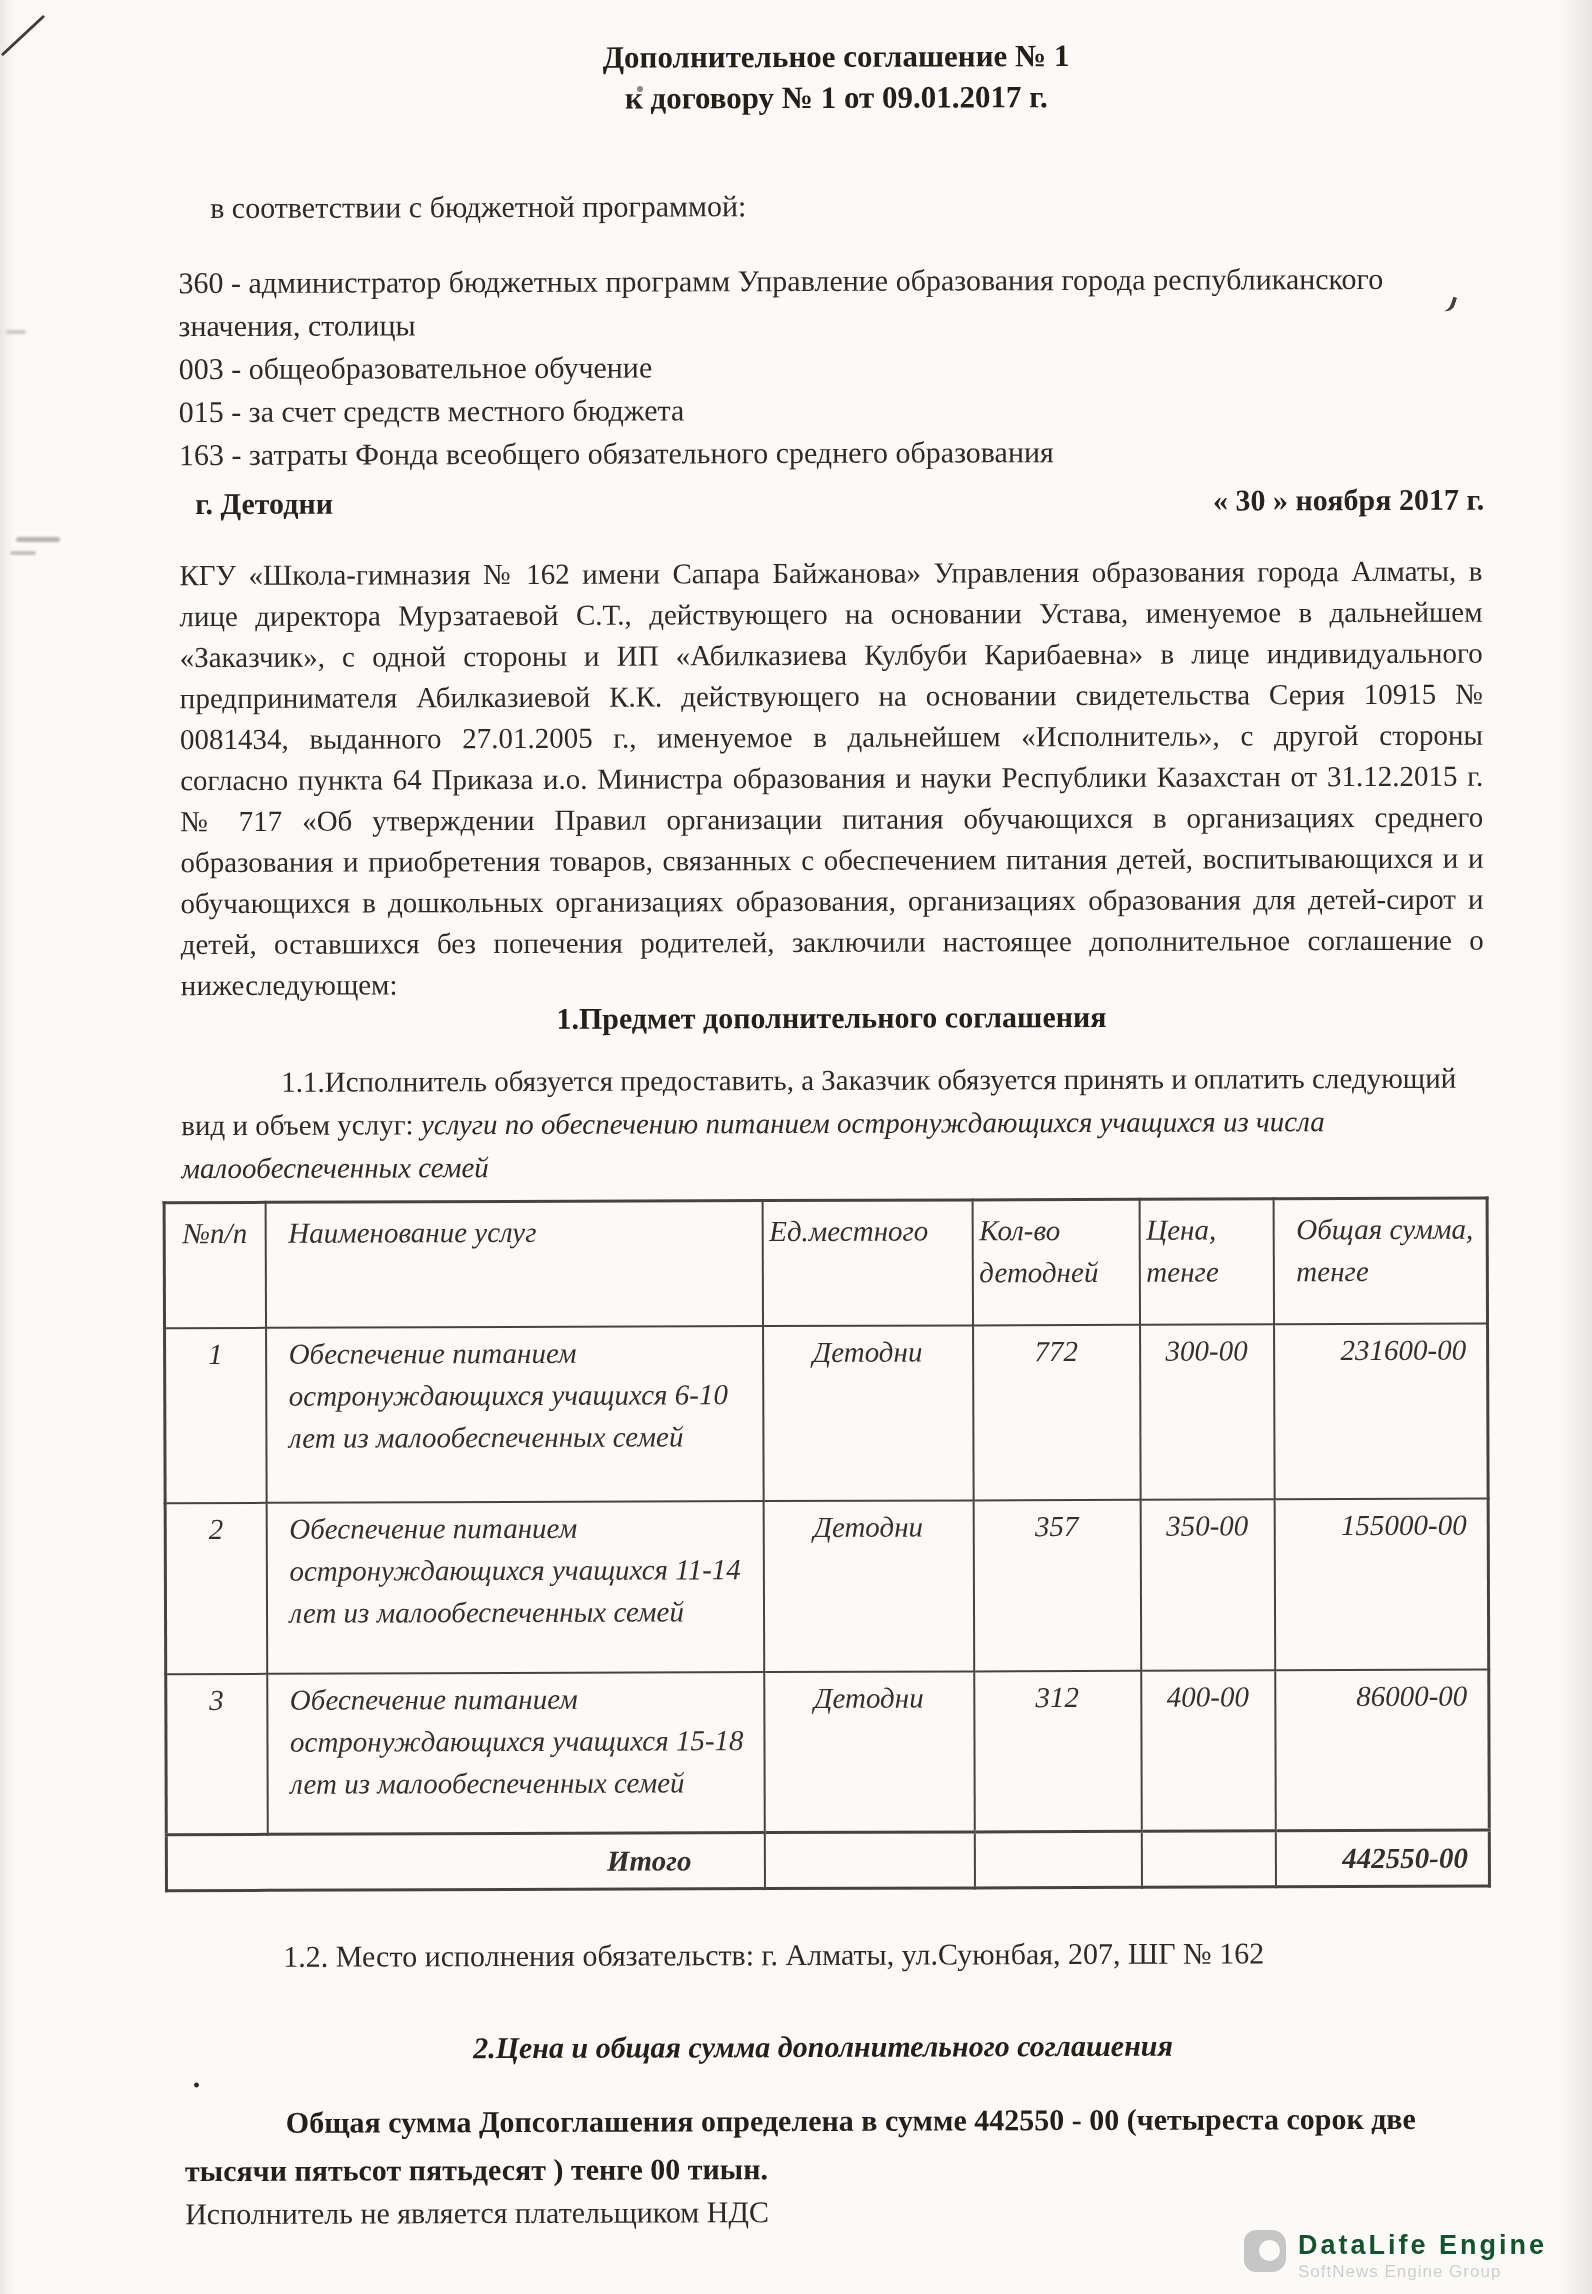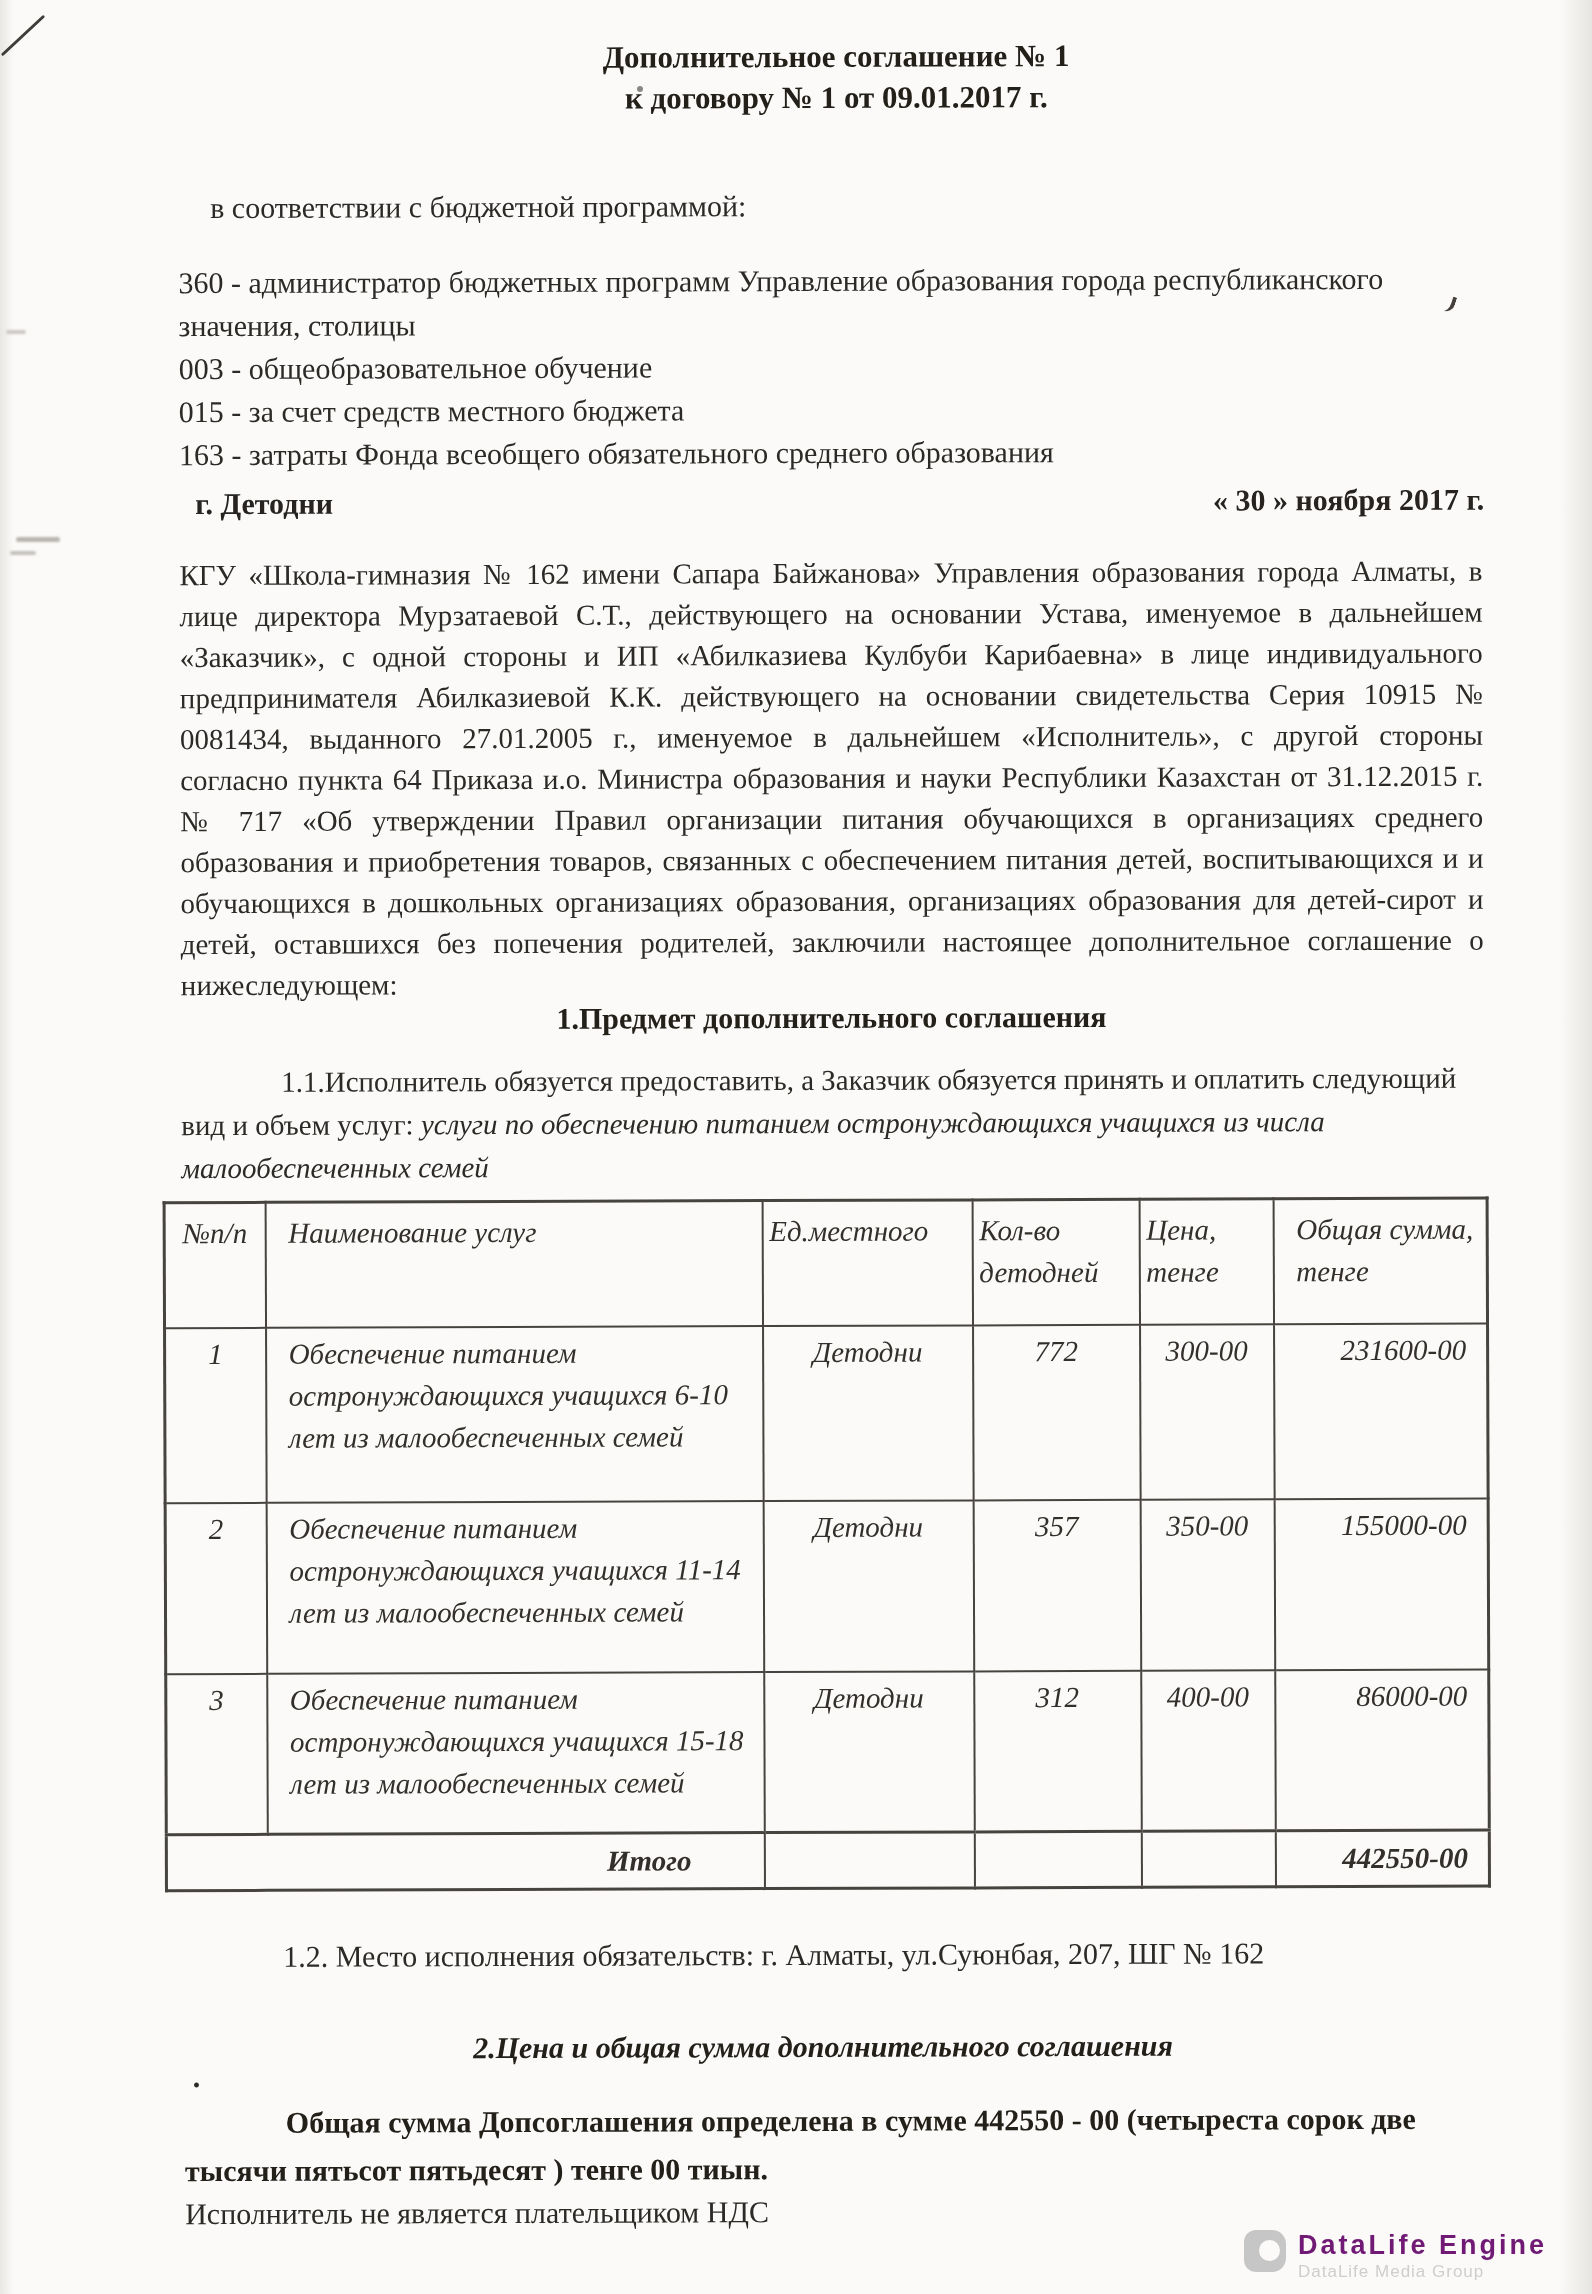--- a/index.html
+++ b/index.html
@@ -62,21 +62,21 @@
   .sum-para{top:2097px;left:181px;width:1323px;margin:0;font-weight:bold;font-size:30px;
     line-height:48px;text-indent:101px;color:#232019;}
   .vat-line{top:2195px;left:181px;font-size:30px;}
 
   
   .watermark{position:absolute;right:46px;bottom:12px;display:flex;align-items:flex-start;
     font-family:"Liberation Sans","DejaVu Sans",sans-serif;color:#c3c3c3;}
   .dl-logo{width:42px;height:42px;background:#c6c6c6;border-radius:12px 14px 14px 12px;position:relative;margin-right:12px;}
   .dl-logo::after{content:"";position:absolute;left:15px;top:10px;width:21px;height:21px;border-radius:50%;background:#fbfaf8;}
   .wm-text{display:flex;flex-direction:column;}
-  .wm-brand{font-size:27px;letter-spacing:3px;font-weight:bold;color:#701a75;}
+  .wm-brand{font-size:27px;letter-spacing:3px;font-weight:bold;color:#14532d;}
   .wm-sub{font-size:17px;letter-spacing:1px;color:#cecece;margin-top:1px;}
 
   
   .art{position:absolute;pointer-events:none;}
   .art-diag{left:-6px;top:34px;width:58px;height:3px;background:#3f3d3a;transform:rotate(-43deg);border-radius:2px;}
   .art-dot{left:637px;top:86px;width:6px;height:6px;border-radius:50%;background:#6d6a66;opacity:.8;}
   .art-smudge1{left:16px;top:537px;width:44px;height:5px;background:#b9b6b1;border-radius:3px;filter:blur(1px);}
   .art-smudge2{left:10px;top:551px;width:26px;height:4px;background:#c4c1bc;border-radius:3px;filter:blur(1px);}
   .art-smudge3{left:6px;top:330px;width:20px;height:4px;background:#ccc9c4;border-radius:3px;filter:blur(1px);}
   .art-pen{left:1440px;top:295px;width:11px;height:17px;border-right:4px solid #44413d;
@@ -183,16 +183,16 @@
   <p class="abs sum-para">Общая сумма Допсоглашения  определена в сумме 442550 - 00 (четыреста сорок две тысячи пятьсот пятьдесят ) тенге 00 тиын.</p>
 
   <div class="abs vat-line">Исполнитель не является плательщиком НДС</div>
 
 </div>
 
 <div class="watermark">
   <div class="dl-logo"></div>
   <div class="wm-text">
     <span class="wm-brand">DataLife Engine</span>
-    <span class="wm-sub">DataLife Media Group</span>
+    <span class="wm-sub">SoftNews Engine Group</span>
   </div>
 </div>
 
 
 </body></html>

